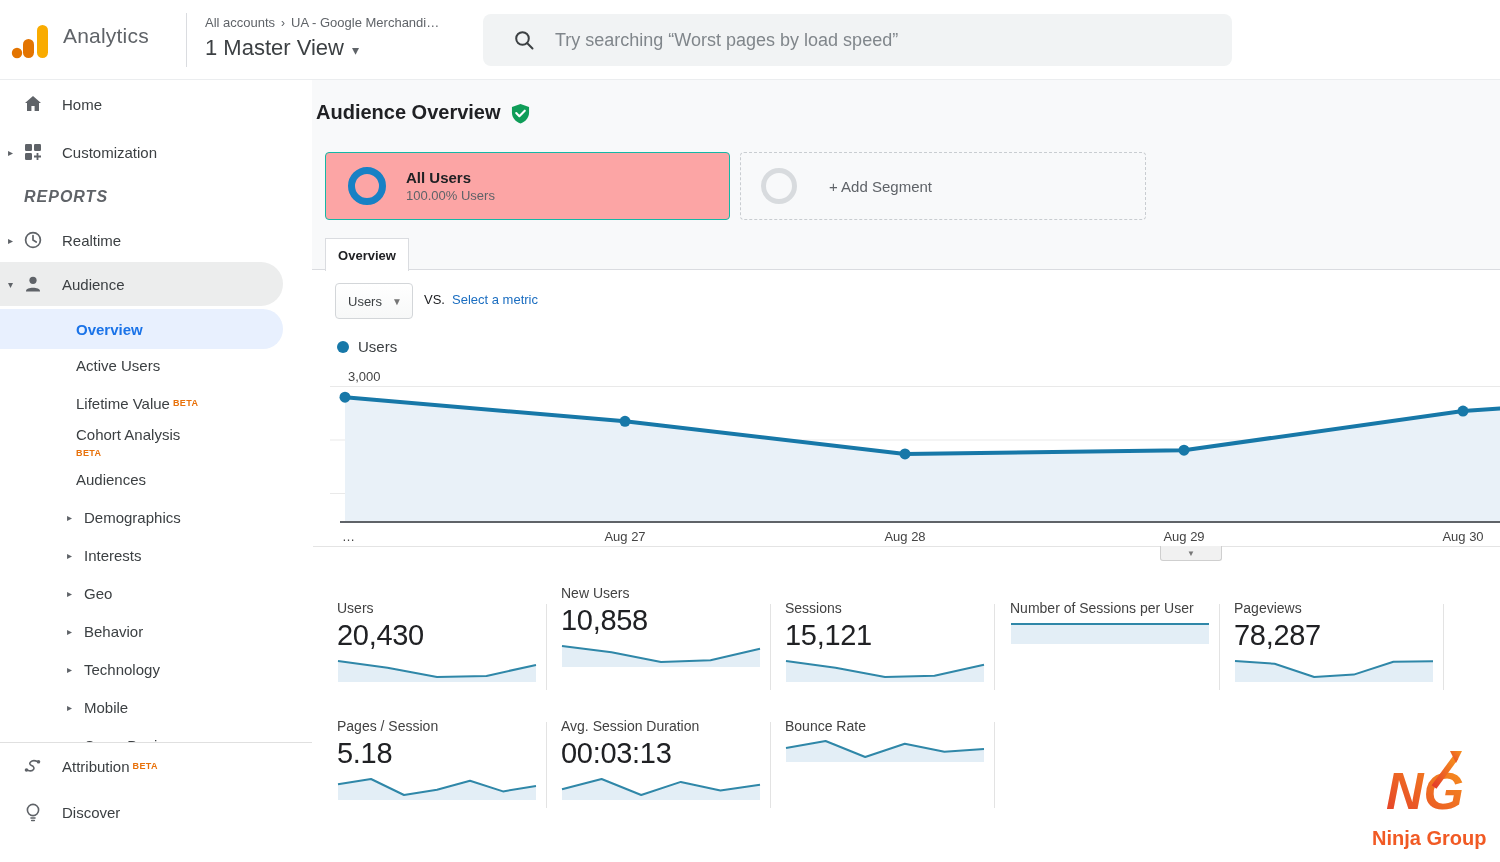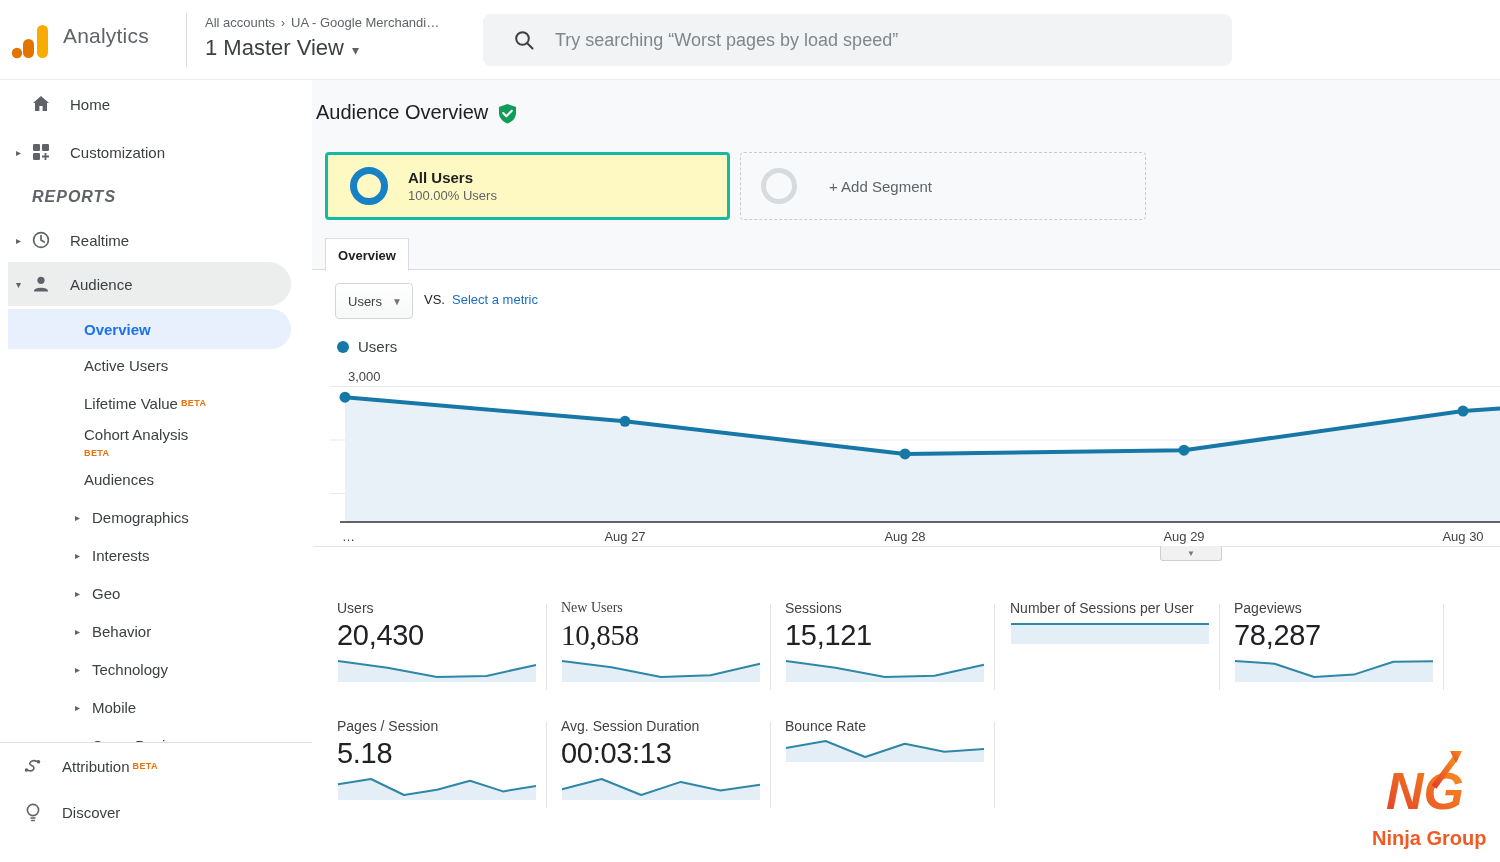--- a/index.html
+++ b/index.html
@@ -19,21 +19,21 @@
   .view-caret { font-size:14px; color:#5f6368; margin-left:8px; }
   .searchbar { position:absolute; left:483px; top:14px; width:749px; height:52px; background:#f1f3f4;
     border-radius:8px; display:flex; align-items:center; }
   .searchbar svg { margin-left:30px; flex:0 0 auto; }
   .searchbar input { border:none; outline:none; background:transparent; margin-left:20px; width:640px;
     font-size:18px; color:#3c4043; font-family:"Liberation Sans",sans-serif; }
   .searchbar input::placeholder { color:#80868b; }
 
   
   #sidebar { position:absolute; left:0; top:80px; width:312px; height:782px; background:#fff; z-index:10; }
-  #side-scroll { position:absolute; left:8px; top:0; width:312px; height:698px; overflow:hidden; }
+  #side-scroll { position:absolute; left:0; top:0; width:312px; height:698px; overflow:hidden; }
   .srow { position:relative; display:flex; align-items:center; height:38px; padding-left:76px;
     font-size:15px; color:#3c4043; white-space:nowrap; cursor:pointer; }
   .srow.top { height:48px; padding-left:62px; }
   .srow.h44 { height:44px; padding-left:62px; }
   .srow.l2 { padding-left:84px; }
   .sicon { position:absolute; left:23px; top:50%; transform:translateY(-50%); width:20px; height:20px; }
   .exp { position:absolute; left:8px; color:#5f6368; font-size:10px; }
   .exp.sub { left:67px; }
   .sect-label { height:42px; display:flex; align-items:center; padding-left:24px; font-size:16px;
     font-weight:bold; color:#5f6368; letter-spacing:1px;font-style:italic; }
@@ -47,25 +47,25 @@
     font-size:15px; color:#3c4043; }
   #side-bottom { position:absolute; left:0; bottom:12px; width:312px; height:108px; background:#fff;
     border-top:1px solid #e0e0e0; z-index:5; }
   #side-bottom .srow { height:46px; padding-left:62px; }
 
   
   #main { position:absolute; left:312px; top:80px; width:1188px; height:782px; background:#fff; }
   .gray-strip { position:absolute; left:0; top:0; width:1188px; height:190px; background:#f8f9fa;
     border-bottom:1px solid #dadce0; }
   .title-row { position:absolute; left:4px; top:21px; display:flex; align-items:center; }
-  .page-title { font-size:20px; font-weight:normal; color:#202124; }
+  .page-title { font-size:20px; font-weight:bold; color:#202124; }
   .title-badge { margin-left:10px; margin-top:2px; }
 
   .segment-panel { position:absolute; left:13px; top:72px; width:1162px; height:70px; }
-  .seg-card { position:absolute; top:0; height:68px; background:#fef9c3; border:3px solid #14b8a6;
+  .seg-card { position:absolute; top:0; height:68px; background:#fca5a5; border:1px solid #14b8a6;
     border-radius:4px; display:flex; align-items:center; cursor:pointer; }
   .seg-card.all { left:0; width:405px; }
   .seg-card.add { left:415px; width:406px; background:transparent; border:1px dashed #c9cdd1; }
   .seg-ring { width:38px; height:38px; border-radius:50%; border:7px solid #1781c5; margin-left:22px; flex:0 0 auto; }
   .seg-ring.gray { width:36px; height:36px; border:5px solid #d8dbde; margin-left:20px; }
   .seg-texts { margin-left:20px; }
   .seg-name { font-size:15px; font-weight:bold; color:#202124; margin-bottom:2px; }
   .seg-detail { font-size:13px; color:#5f6368; }
   .seg-add-label { font-size:15px; color:#5f6368; margin-left:32px; }
 
@@ -306,21 +306,21 @@
   <div class="collapse-btn">▼</div>
 
   <div class="metric-card" style="left:25px; top:520px;">
     <div class="metric-label">Users</div>
     <div class="metric-value">20,430</div>
     <svg width="200" height="26">
         <polygon points="1,25 1.0,4.0 50.5,10.8 100.0,20.0 149.5,18.9 199.0,7.9 199,25" fill="#e3eef6"></polygon>
         <polyline points="1.0,4.0 50.5,10.8 100.0,20.0 149.5,18.9 199.0,7.9" fill="none" stroke="#2f87a8" stroke-width="2" stroke-linejoin="round"></polyline>
       </svg>
   </div>
-  <div class="metric-card" style="left:249px; top:520px;font-family:Liberation Serif, serif;">
+  <div class="metric-card" style="left:249px; top:505px;">
     <div class="metric-label">New Users</div>
     <div class="metric-value">10,858</div>
     <svg width="200" height="26">
         <polygon points="1,25 1.0,4.0 50.5,10.3 100.0,20.0 149.5,18.2 199.0,6.8 199,25" fill="#e3eef6"></polygon>
         <polyline points="1.0,4.0 50.5,10.3 100.0,20.0 149.5,18.2 199.0,6.8" fill="none" stroke="#2f87a8" stroke-width="2" stroke-linejoin="round"></polyline>
       </svg>
   </div>
   <div class="metric-card" style="left:473px; top:520px;">
     <div class="metric-label">Sessions</div>
     <div class="metric-value">15,121</div>

